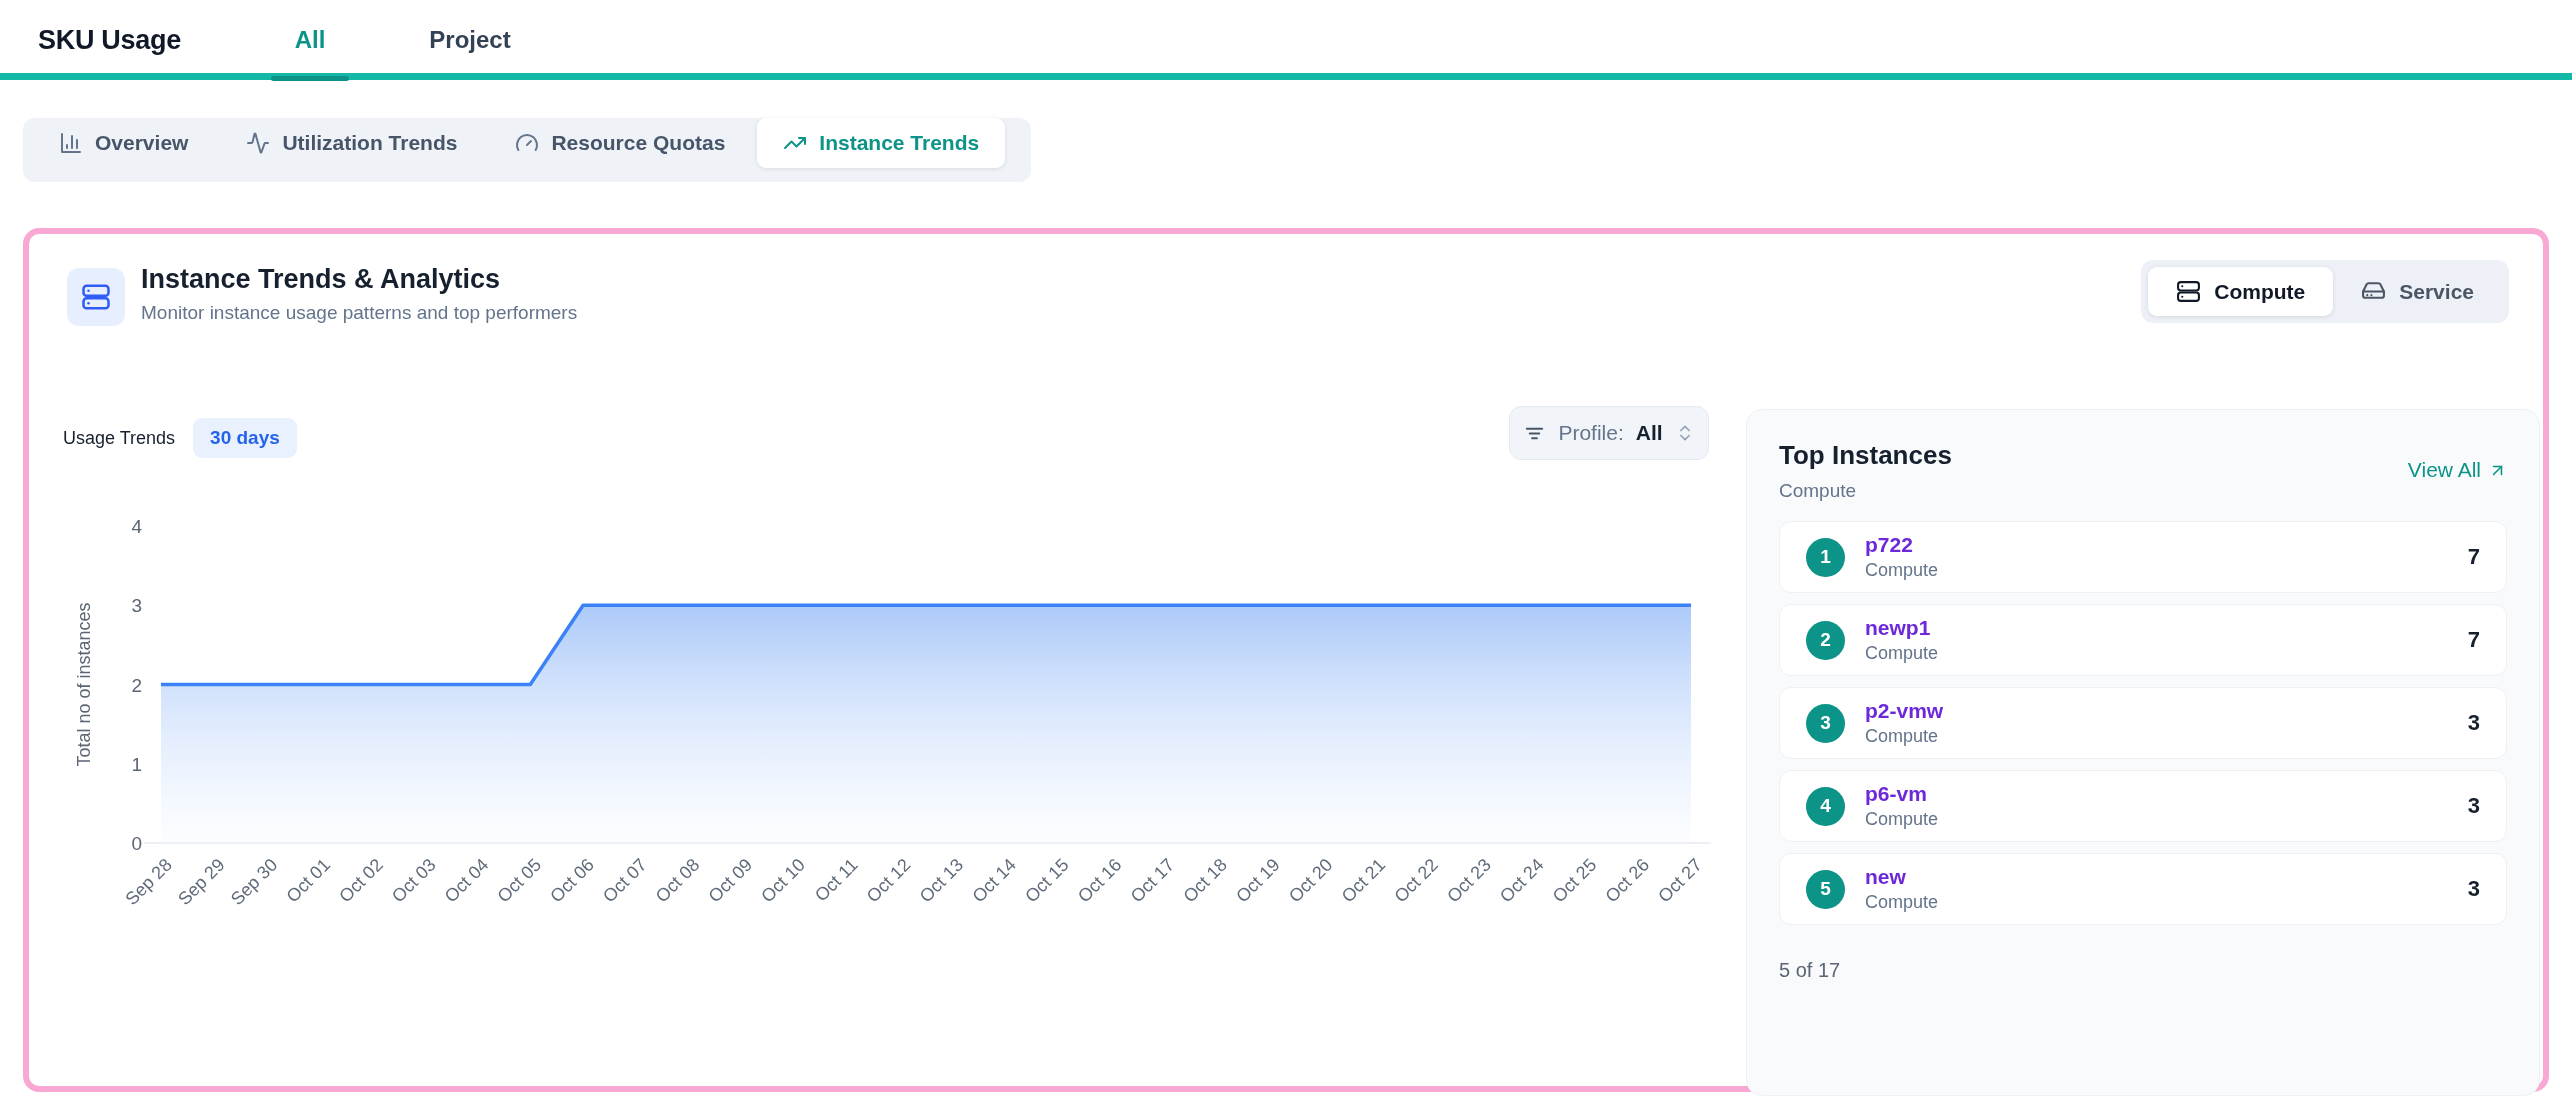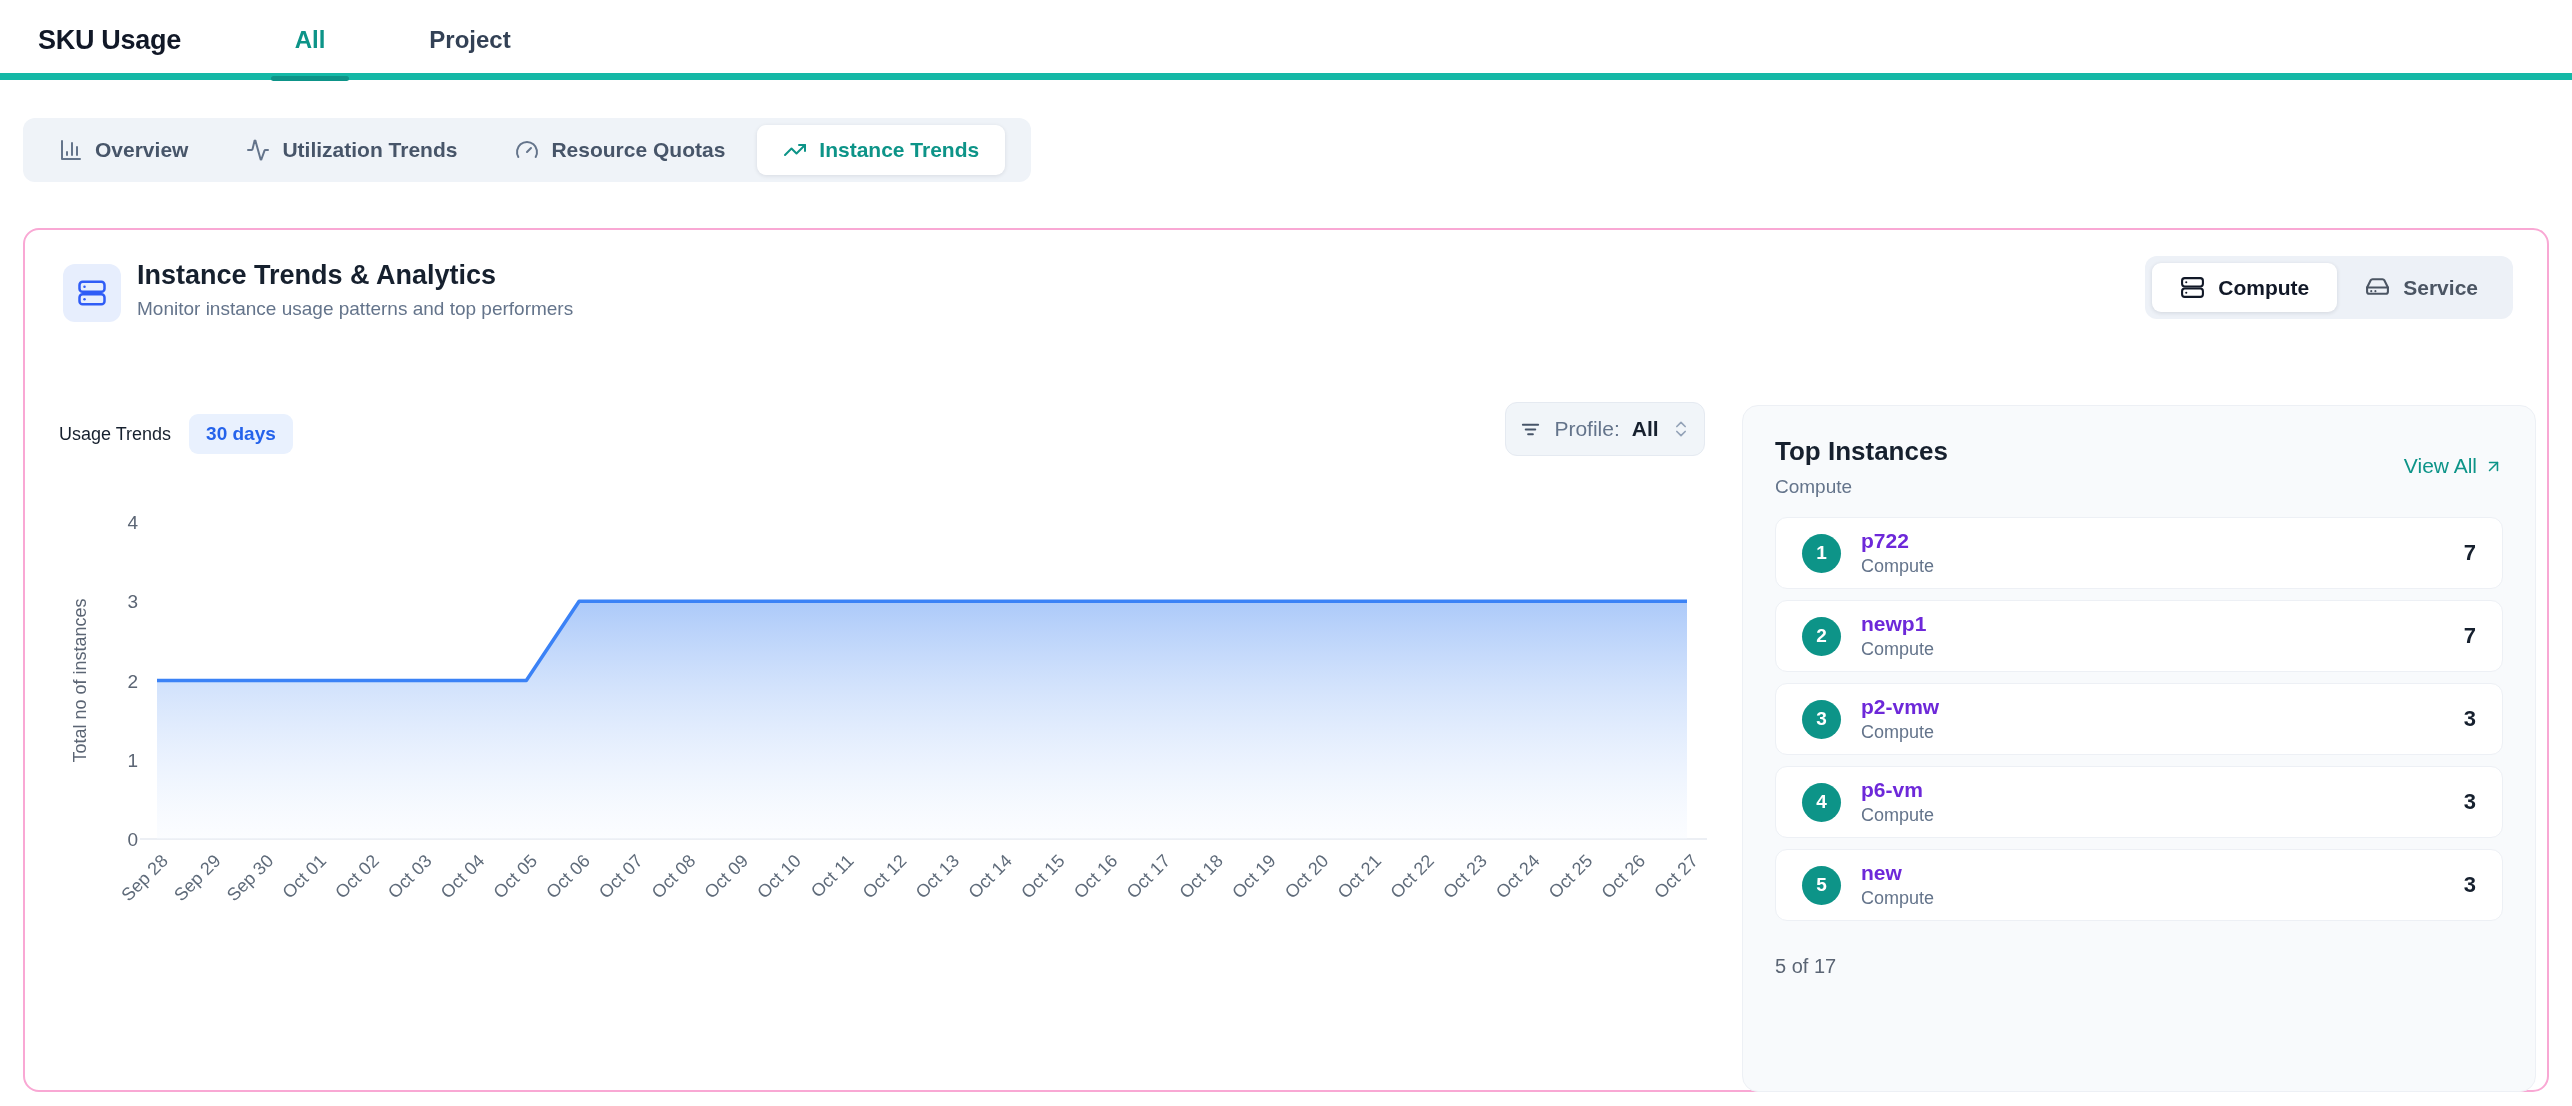--- a/index.html
+++ b/index.html
@@ -16,28 +16,28 @@
 
   
   .topbar { position:absolute; top:0; left:0; right:0; height:80px; background:#fff; border-bottom:7px solid #14b8a6; }
   .app-title { position:absolute; left:38px; top:0; height:80px; display:flex; align-items:center; font-size:27px; font-weight:700; color:#111827; letter-spacing:-0.3px; }
   .hdr-tab { position:absolute; top:0; height:80px; display:flex; align-items:center; justify-content:center; font-size:24px; font-weight:700; color:#334155; cursor:pointer; }
   .hdr-tab.active { color:#0d9488; }
   .hdr-tab .underline { display:none; }
   .hdr-tab.active .underline { display:block; position:absolute; bottom:-1px; left:50%; transform:translateX(-50%); width:78px; height:5px; border-radius:3px; background:#0d9488; }
 
   
-  .subtabs { position:absolute; left:23px; top:118px; width:1008px; height:64px; background:#eff3f8; border-radius:12px; display:flex; align-items:center; padding:0 10px; gap:6px; }
+  .subtabs { position:absolute; left:23px; top:118px; width:1008px; height:64px; background:#eff3f8; border-radius:12px; display:flex; padding:0 10px; gap:6px; }
   .subtab { display:flex; align-items:center; gap:12px; height:50px; padding:0 26px; border-radius:9px; font-size:21px; font-weight:600; color:#475569; cursor:pointer; white-space:nowrap; }
   .subtab .ic { width:24px; height:24px; color:#64748b; }
   .subtab.active { background:#fff; color:#0d9488; box-shadow:0 1px 4px rgba(15,23,42,0.10); }
   .subtab.active .ic { color:#0d9488; }
 
   
-  .main-card { position:absolute; left:23px; top:228px; width:2526px; height:864px; background:#fff; border:2px solid #f9a8d4; border-radius:16px; }
+  .main-card { position:absolute; left:23px; top:228px; width:2526px; height:864px; background:#fff; border:6px solid #f9a8d4; border-radius:16px; }
 
   .card-head-icon { position:absolute; left:38px; top:34px; width:58px; height:58px; border-radius:12px; background:#e7eefd; display:flex; align-items:center; justify-content:center; color:#2f5cf6; }
   .card-head-icon .ic { width:30px; height:30px; }
   .card-title { position:absolute; left:112px; top:30px; font-size:27px; font-weight:700; color:#16202e; }
   .card-subtitle { position:absolute; left:112px; top:68px; font-size:19px; color:#64748b; }
 
   .mode-toggle { position:absolute; right:34px; top:26px; background:#edf1f7; border-radius:12px; padding:7px; display:flex; }
   .mode-btn { display:flex; align-items:center; gap:13px; padding:12px 28px; border-radius:9px; font-size:21px; font-weight:600; color:#4b5563; cursor:pointer; }
   .mode-btn .ic { width:25px; height:25px; }
   .mode-btn.active { background:#fff; color:#111827; font-weight:700; box-shadow:0 1px 4px rgba(15,23,42,0.12); }

